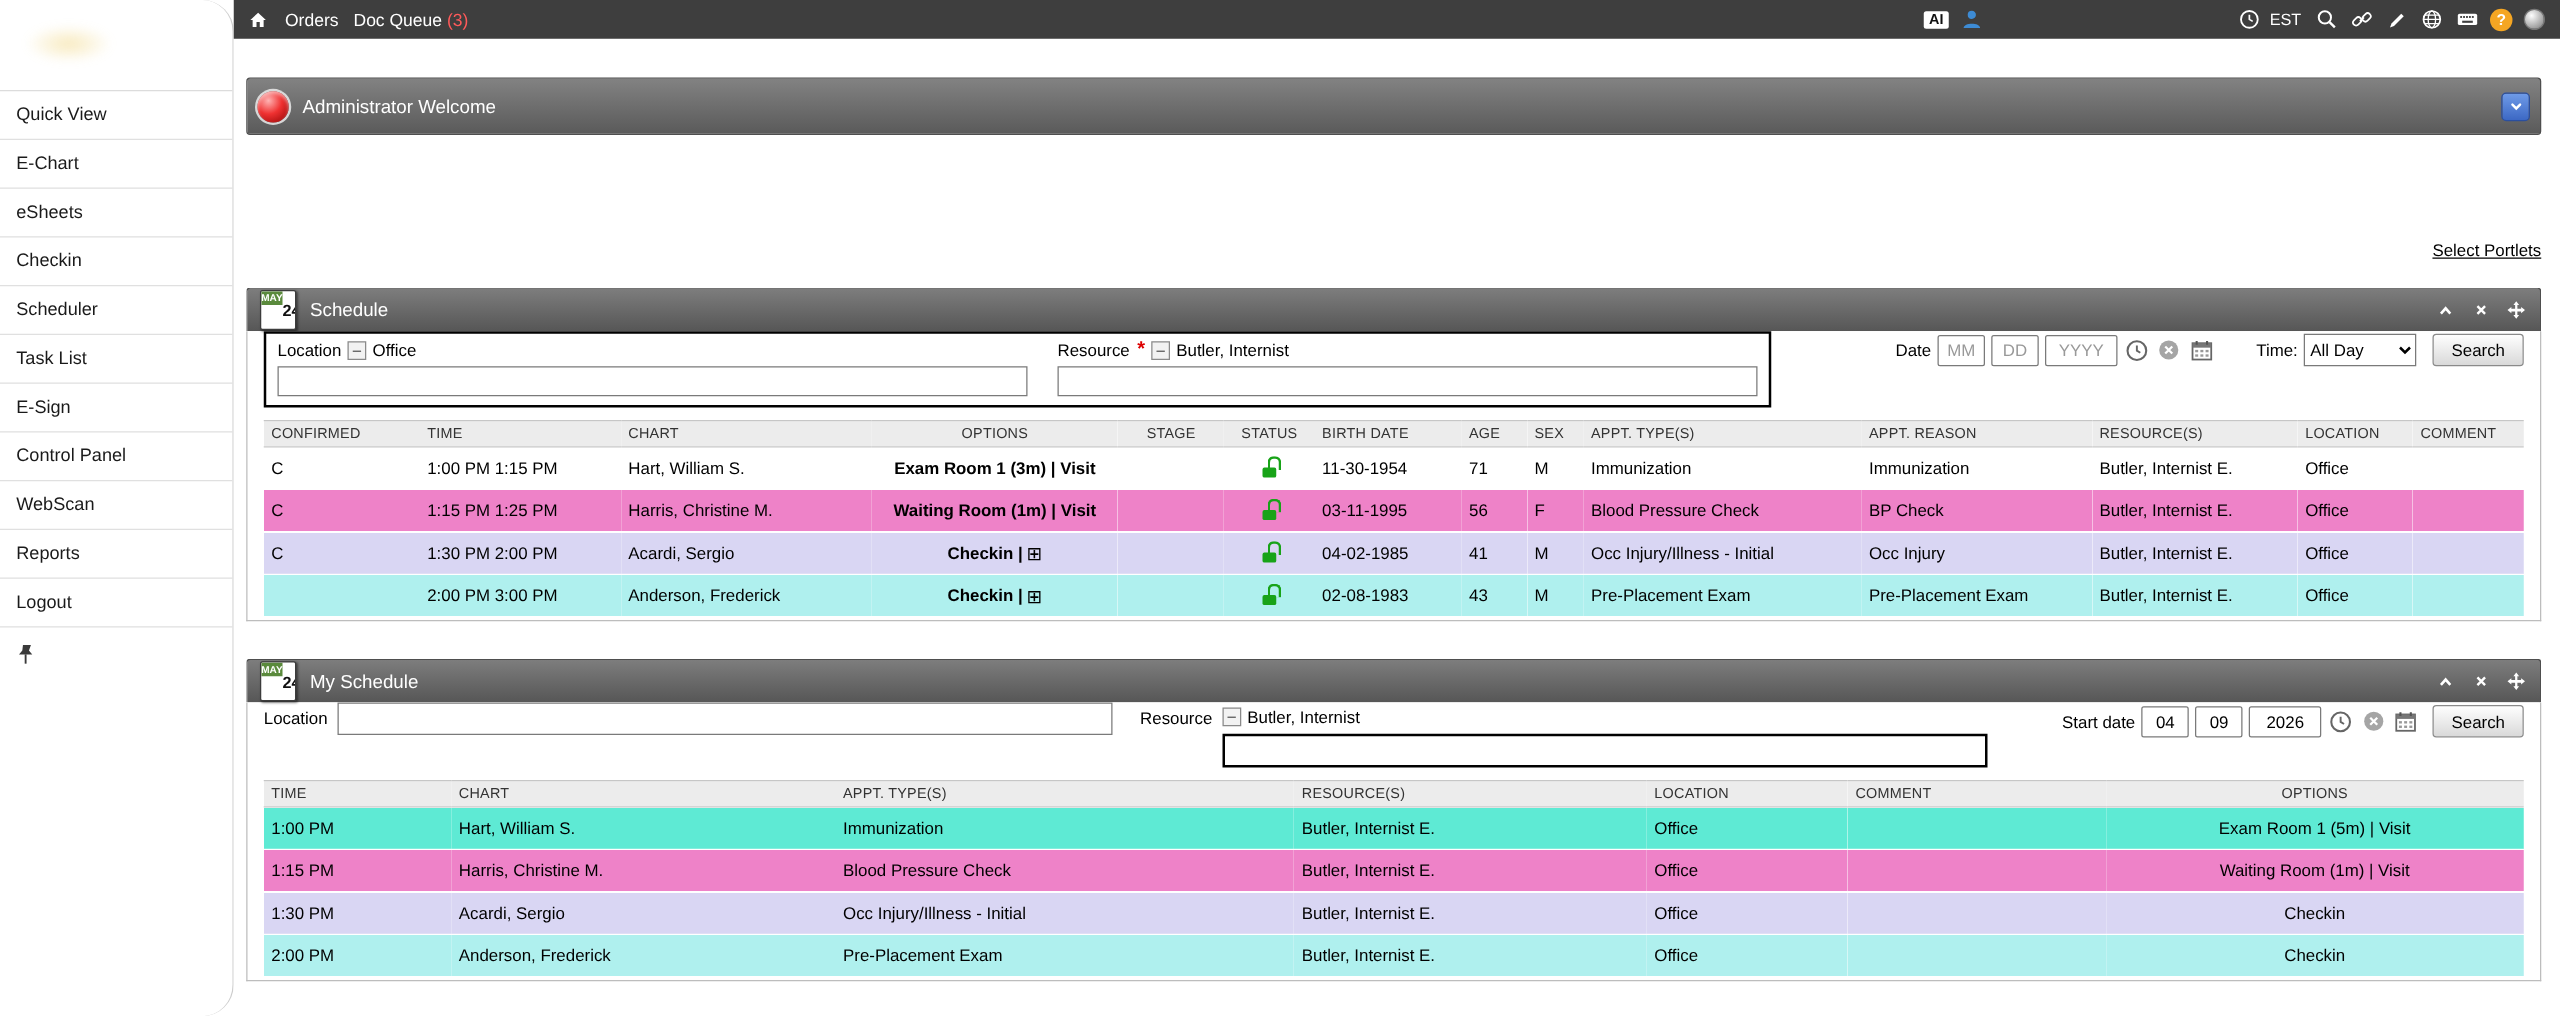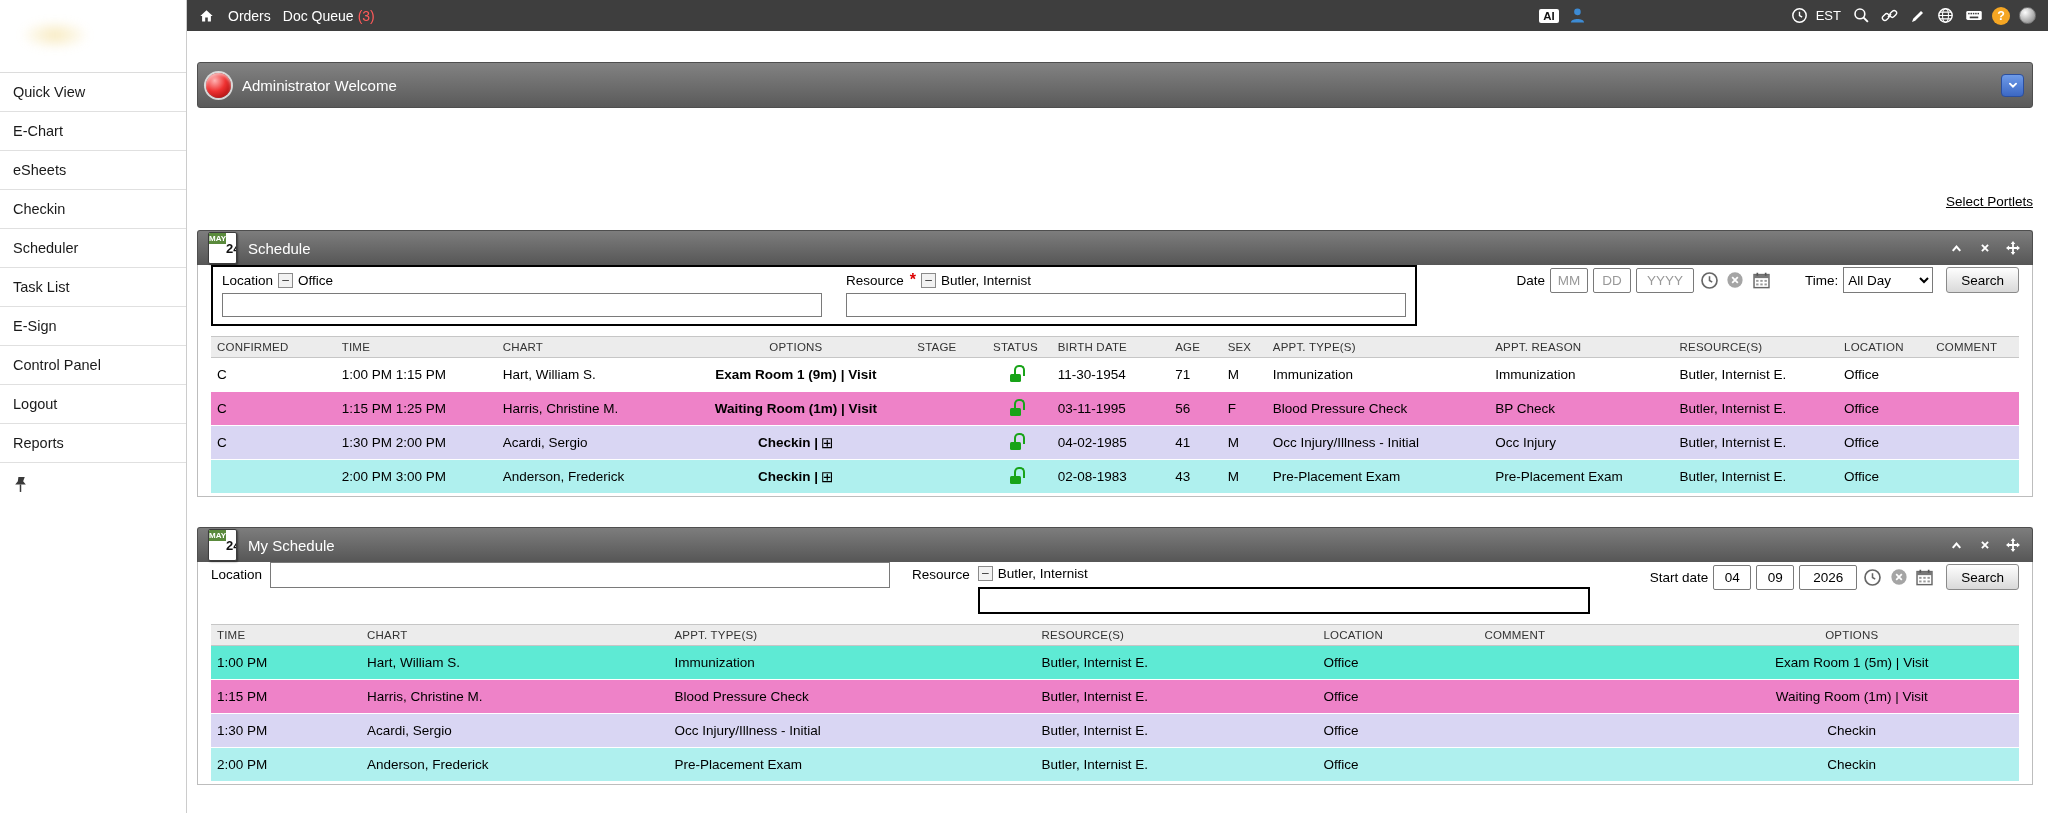--- a/index.html
+++ b/index.html
@@ -17,21 +17,21 @@
   .tb-ico{width:19px;height:19px;display:inline-flex;align-items:center;justify-content:center;cursor:pointer;}
   .ai-badge{background:#fff;color:#111;font-weight:bold;font-size:11.5px;padding:1px 4px;border-radius:2px;cursor:pointer;}
   .tz{color:#fff;font-size:13px;margin:0 2px 0 -2px;}
   .help-circle{width:18px;height:18px;border-radius:50%;background:#f5a623;color:#fff;font-weight:bold;
                font-size:12.5px;display:flex;align-items:center;justify-content:center;cursor:pointer;}
   .sphere{width:17px;height:17px;border-radius:50%;background:radial-gradient(circle at 35% 30%,#fdfdfd,#9a9a9a 75%);
           border:1px solid #777;box-sizing:border-box;}
 
   
   .sidebar{position:absolute;left:0;top:0;bottom:0;width:187px;background:#fff;
-           border-right:1px solid #ccc;box-sizing:border-box;}
+           border-right:1px solid #ccc;box-sizing:border-box;border-radius:25px;}
   .side-logo{height:72px;border-bottom:1px solid #dcdcdc;position:relative;overflow:hidden;}
   .side-logo::after{content:"";position:absolute;left:20px;top:20px;width:70px;height:30px;
                     background:radial-gradient(ellipse,rgba(235,195,70,.35),transparent 70%);filter:blur(4px);}
   .side-item{height:38px;line-height:38px;padding-left:13px;border-bottom:1px solid #e0e0e0;
              font-size:14.5px;color:#1a1a1a;cursor:pointer;}
   .side-pin{margin:13px 0 0 13px;cursor:pointer;width:16px;height:17px;}
 
   
   .main{position:absolute;left:187px;top:31px;right:0;bottom:0;box-sizing:border-box;padding:0 15px 0 10px;overflow:hidden;}
 
@@ -121,22 +121,23 @@
     <div class="side-logo"></div>
     <nav>
         <div class="side-item">Quick View</div>
         <div class="side-item">E-Chart</div>
         <div class="side-item">eSheets</div>
         <div class="side-item">Checkin</div>
         <div class="side-item">Scheduler</div>
         <div class="side-item">Task List</div>
         <div class="side-item">E-Sign</div>
         <div class="side-item">Control Panel</div>
+        <div class="side-item">WebScan</div>
+        <div class="side-item">Reports</div>
         <div class="side-item">Logout</div>
-        <div class="side-item">Reports</div>
       </nav>
     <div class="side-pin">
       <svg width="15" height="17" viewBox="0 0 14 16">
           <path d="M5 1 h6 l-1.5 4 2.5 3 H2 l2.5-3 Z" fill="#3a3a3a"></path>
           <rect x="6.3" y="8" width="1.4" height="7" fill="#3a3a3a"></rect>
         </svg>
     </div>
   </aside>
 
   <header class="topbar">
@@ -341,21 +342,21 @@
                 <th>RESOURCE(S)</th>
                 <th>LOCATION</th>
                 <th>COMMENT</th>
               </tr>
             </thead>
           <tbody>
               <tr style="background: rgb(255, 255, 255);">
                 <td>C</td>
                 <td class="c-time">1:00 PM  1:15 PM</td>
                 <td>Hart, William S.</td>
-                <td><span class="opt-main">Exam Room 1 (9m)</span><span class="opt-extra"> | Visit</span></td>
+                <td><span class="opt-main">Exam Room 1 (3m)</span><span class="opt-extra"> | Visit</span></td>
                 <td></td>
                 <td><span class="lock-open"></span></td>
                 <td>11-30-1954</td>
                 <td>71</td>
                 <td>M</td>
                 <td>Immunization</td>
                 <td>Immunization</td>
                 <td>Butler, Internist E.</td>
                 <td>Office</td>
                 <td></td>

